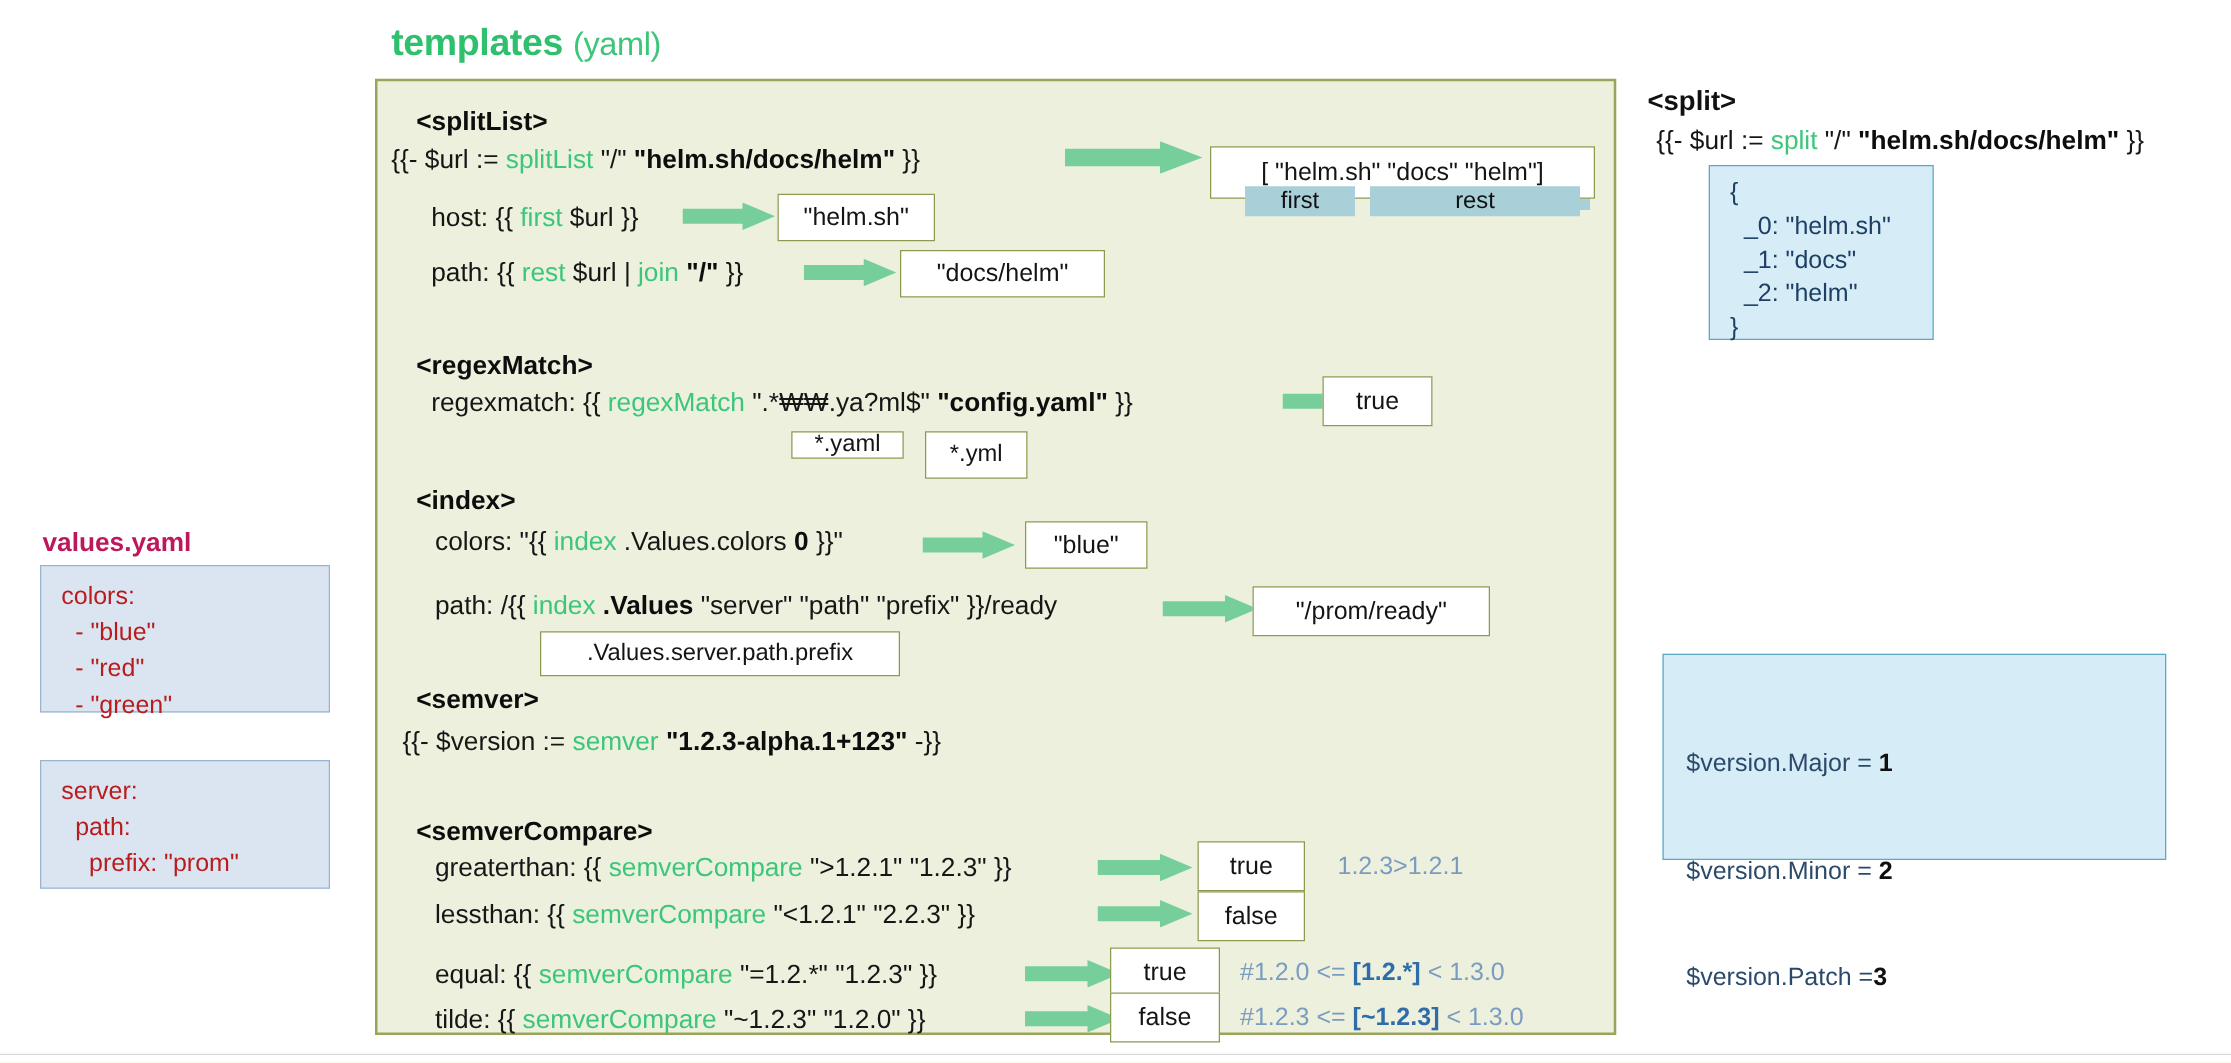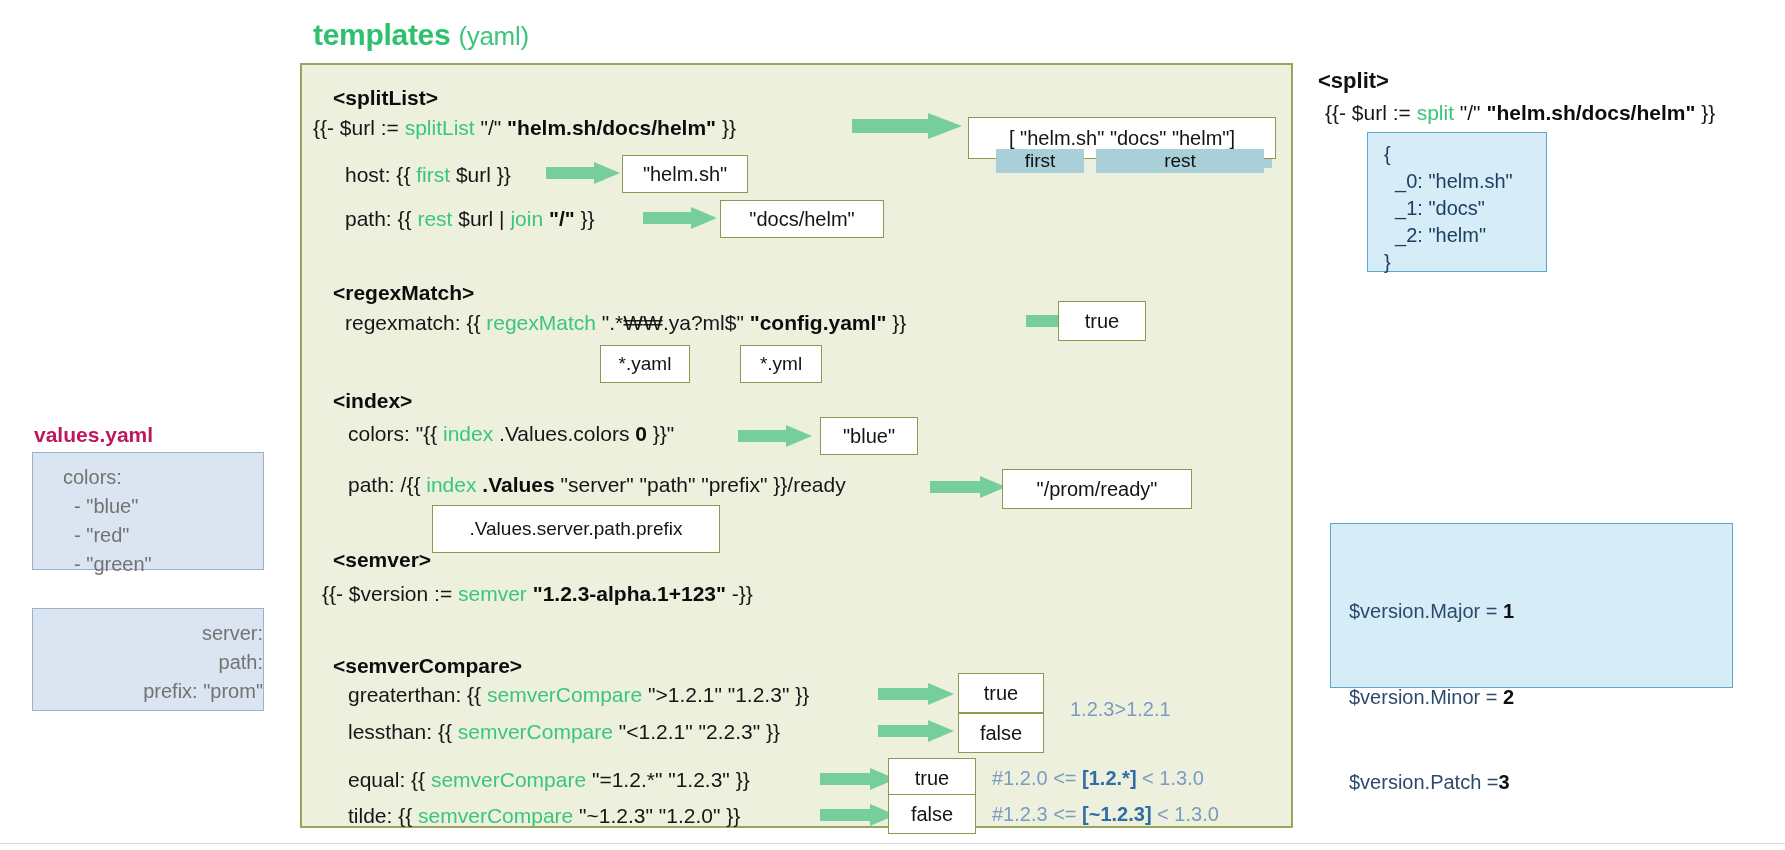--- a/index.html
+++ b/index.html
@@ -56,22 +56,22 @@
   
   .chip{
     background:#a9cfd9;color:#111;font-size:19px;
     display:flex;align-items:center;justify-content:center;
     white-space:nowrap;
   }
 
   
   .bluebox{
     background:#dbe5f1;border:1.6px solid #9ab3d0;box-sizing:border-box;
-    font-size:20px;color:#737373;line-height:29px;
-    padding:10px 0 10px 30px;white-space:pre;
+    font-size:20px;color:#b91c1c;line-height:29px;
+    padding:10px 0 10px 16px;white-space:pre;
   }
   .cyanbox{
     background:#d6ecf7;border:1.6px solid #5ca8c8;box-sizing:border-box;
     font-size:20px;color:#1d3f63;line-height:27px;
     padding:8px 0 8px 16px;white-space:pre;
   }
   .cyanbox.ver{font-size:20px;line-height:28.5px;color:#2b4a6b;}
   .cyanbox.ver b{color:#101010;}
 
   
@@ -133,58 +133,58 @@
     <span>&lt;regexMatch&gt;</span>
   </div>
   <div class="abs code" style="left:345px;top:312px;">
     <span>regexmatch: {{ </span><span class="fn">regexMatch</span><span> ".*₩₩.ya?ml$" </span><span class="b">"config.yaml"</span><span> }}</span>
   </div>
   <svg class="abs arrow" style="left:1026px;top:310px;" width="78" height="22" viewBox="0 0 78 22">
     <polygon points="0,5 52,5 52,0 78,11 52,22 52,17 0,17" fill="#76cf9b"></polygon>
   </svg>
   <div class="abs rbox" style="left:1058px;top:301px;width:88px;height:40px;">true</div>
 
-  <div class="abs rbox small" style="left:600px;top:345px;width:90px;height:38px;">*.yaml</div>
+  <div class="abs rbox small" style="left:633px;top:345px;width:90px;height:22px;">*.yaml</div>
   <div class="abs rbox small" style="left:740px;top:345px;width:82px;height:38px;">*.yml</div>
 
   <div class="abs sect" style="left:333px;top:389px;">&lt;index&gt;</div>
 
   <div class="abs code" style="left:348px;top:423px;">
     <span>colors: "{{ </span><span class="fn">index</span><span> .Values.colors </span><span class="b">0</span><span> }}"</span>
   </div>
   <svg class="abs arrow" style="left:738px;top:425px;" width="74" height="22" viewBox="0 0 74 22">
     <polygon points="0,5 48,5 48,0 74,11 48,22 48,17 0,17" fill="#76cf9b"></polygon>
   </svg>
   <div class="abs rbox" style="left:820px;top:417px;width:98px;height:38px;">"blue"</div>
 
   <div class="abs code" style="left:348px;top:474px;">
     <span>path: /{{ </span><span class="fn">index</span><span> </span><span class="b">.Values</span><span> "server" "path" "prefix"</span><span> }}/ready</span>
   </div>
   <svg class="abs arrow" style="left:930px;top:476px;" width="76" height="22" viewBox="0 0 76 22">
     <polygon points="0,5 50,5 50,0 76,11 50,22 50,17 0,17" fill="#76cf9b"></polygon>
   </svg>
   <div class="abs rbox" style="left:1002px;top:469px;width:190px;height:40px;">"/prom/ready"</div>
 
-  <div class="abs rbox small" style="left:432px;top:505px;width:288px;height:48px;">.Values.server.path.prefix</div>
+  <div class="abs rbox small" style="left:432px;top:505px;width:288px;height:36px;">.Values.server.path.prefix</div>
 
   <div class="abs sect" style="left:333px;top:548px;">&lt;semver&gt;</div>
   <div class="abs code" style="left:322px;top:583px;">
     <span>{{- $version := </span><span class="fn">semver</span><span> </span><span class="b">"1.2.3-alpha.1+123"</span><span> -}}</span>
   </div>
 
   <div class="abs sect" style="left:333px;top:654px;">&lt;semverCompare&gt;</div>
 
   <div class="abs code" style="left:348px;top:684px;">
     <span>greaterthan: {{ </span><span class="fn">semverCompare</span><span> "&gt;1.2.1" "1.2.3"</span><span> }}</span>
   </div>
   <svg class="abs arrow" style="left:878px;top:683px;" width="76" height="22" viewBox="0 0 76 22">
     <polygon points="0,5 50,5 50,0 76,11 50,22 50,17 0,17" fill="#76cf9b"></polygon>
   </svg>
   <div class="abs rbox" style="left:958px;top:673px;width:86px;height:40px;">true</div>
-  <div class="abs ann" style="left:1070px;top:698px;">1.2.3&gt;1.2.1</div>
+  <div class="abs ann" style="left:1070px;top:682px;">1.2.3&gt;1.2.1</div>
 
   <div class="abs code" style="left:348px;top:721px;">
     <span>lessthan: {{ </span><span class="fn">semverCompare</span><span> "&lt;1.2.1" "2.2.3"</span><span> }}</span>
   </div>
   <svg class="abs arrow" style="left:878px;top:720px;" width="76" height="22" viewBox="0 0 76 22">
     <polygon points="0,5 50,5 50,0 76,11 50,22 50,17 0,17" fill="#76cf9b"></polygon>
   </svg>
   <div class="abs rbox" style="left:958px;top:713px;width:86px;height:40px;">false</div>
 
   <div class="abs code" style="left:348px;top:769px;">
@@ -206,21 +206,21 @@
   </svg>
   <div class="abs rbox" style="left:888px;top:794px;width:88px;height:40px;">false</div>
   <div class="abs ann" style="left:992px;top:803px;">
     <span>#1.2.3 &lt;= </span><b>[~1.2.3]</b><span> &lt; 1.3.0</span>
   </div>
 
   <div class="abs bluebox" style="left:32px;top:452px;width:232px;height:118px;">colors:
   - "blue"
   - "red"
   - "green"</div>
-  <div class="abs bluebox" style="left:32px;top:608px;width:232px;height:103px;text-align:right;">server:
+  <div class="abs bluebox" style="left:32px;top:608px;width:232px;height:103px;">server:
   path:
     prefix: "prom"</div>
 
   <div class="abs code" style="left:1325px;top:102px;">
     <span>{{- $url := </span><span class="fn">split</span><span> "/" </span><span class="b">"helm.sh/docs/helm"</span><span> }}</span>
   </div>
 
   <div class="abs cyanbox" style="left:1367px;top:132px;width:180px;height:140px;">{
   _0: "helm.sh"
   _1: "docs"

